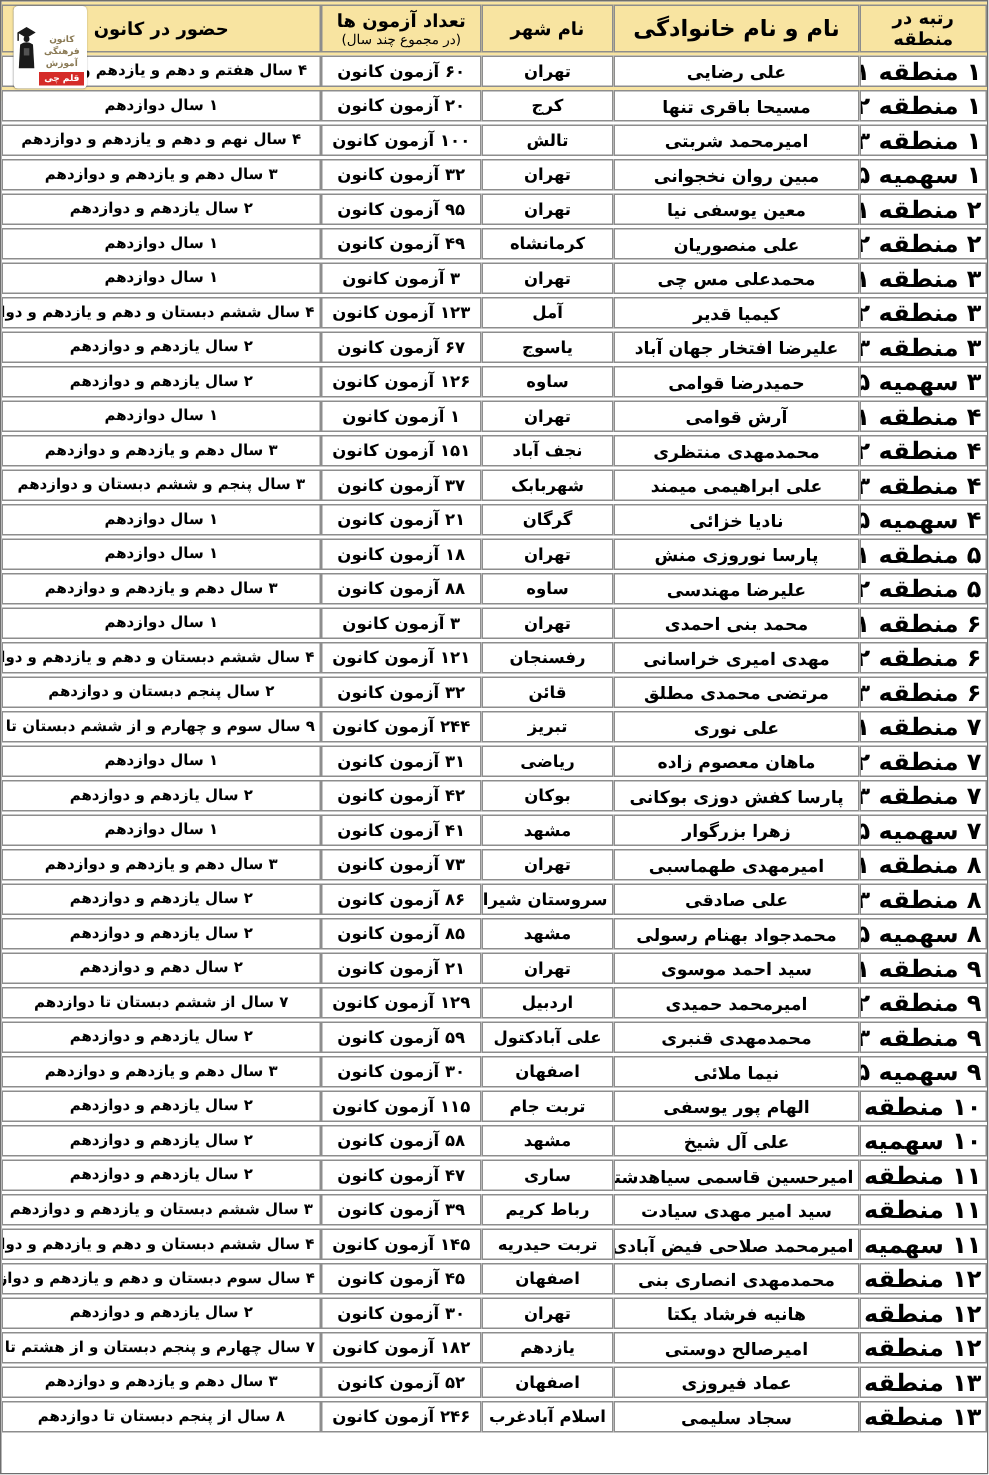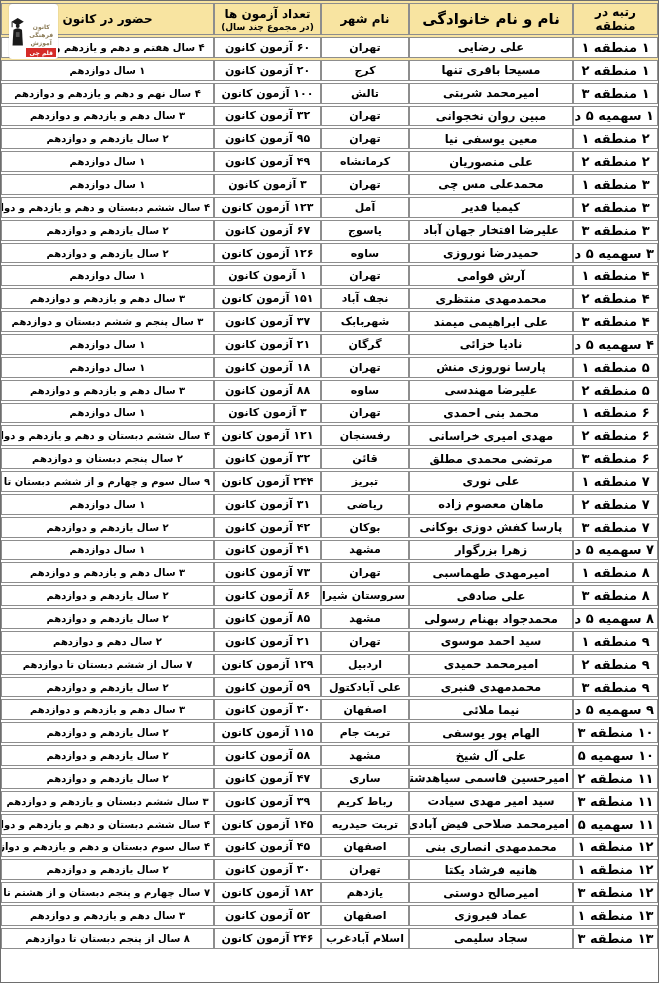--- a/index.html
+++ b/index.html
@@ -27,27 +27,27 @@
   .logo-badge { font-size:6px; line-height:1.5; color:#fff; background:#d52b28; font-weight:bold; padding:0 3px; margin-top:1px; white-space:nowrap; }
 
   
   table { width:657px; margin:0 auto; border-collapse:separate; border-spacing:0 2px; table-layout:fixed; background:transparent; }
   th {
     background:#f8e4a1; border:1px solid #8d8d8d; color:#000;
     font-weight:bold; font-size:12px; text-align:center; padding:1px 4px; height:26px;
     overflow:hidden;
   }
   th.name-col { font-size:15px;text-align:center; }
-  th .sub { display:block; font-size:9px; font-weight:bold; margin-top:1px; }
+  th .sub { display:block; font-size:9px; font-weight:normal; margin-top:1px; }
   td {
     background:#ffffff; border:1px solid #8d8d8d; color:#000;
     font-weight:bold; font-size:11px; text-align:center;
     padding:0 3px; height:18.85px; overflow:hidden; white-space:nowrap;
   }
-  td.rank-cell { font-size:13px; }
+  td.rank-cell { font-size:16px; }
   td.name-cell { font-size:11.5px; }
   td.presence-cell { font-size:10px;margin-top:48px; }
 </style>
 </head>
 <body>
 
 <div class="page">
 
   <div class="logo">
     <div class="logo-figure">
@@ -147,21 +147,21 @@
     </tr>
         <tr>
       <td class="rank-cell">۳ منطقه ۳</td>
       <td class="name-cell">علیرضا افتخار جهان آباد</td>
       <td class="city-cell">یاسوج</td>
       <td class="exams-cell">۶۷ آزمون کانون</td>
       <td class="presence-cell">۲ سال یازدهم و دوازدهم</td>
     </tr>
         <tr>
       <td class="rank-cell">۳ سهمیه ۵ درصد</td>
-      <td class="name-cell">حمیدرضا نوروزی</td>
+      <td class="name-cell">حمیدرضا قوامی</td>
       <td class="city-cell">ساوه</td>
       <td class="exams-cell">۱۲۶ آزمون کانون</td>
       <td class="presence-cell">۲ سال یازدهم و دوازدهم</td>
     </tr>
         <tr>
       <td class="rank-cell">۴ منطقه ۱</td>
       <td class="name-cell">آرش قوامی</td>
       <td class="city-cell">تهران</td>
       <td class="exams-cell">۱ آزمون کانون</td>
       <td class="presence-cell">۱ سال دوازدهم</td>

